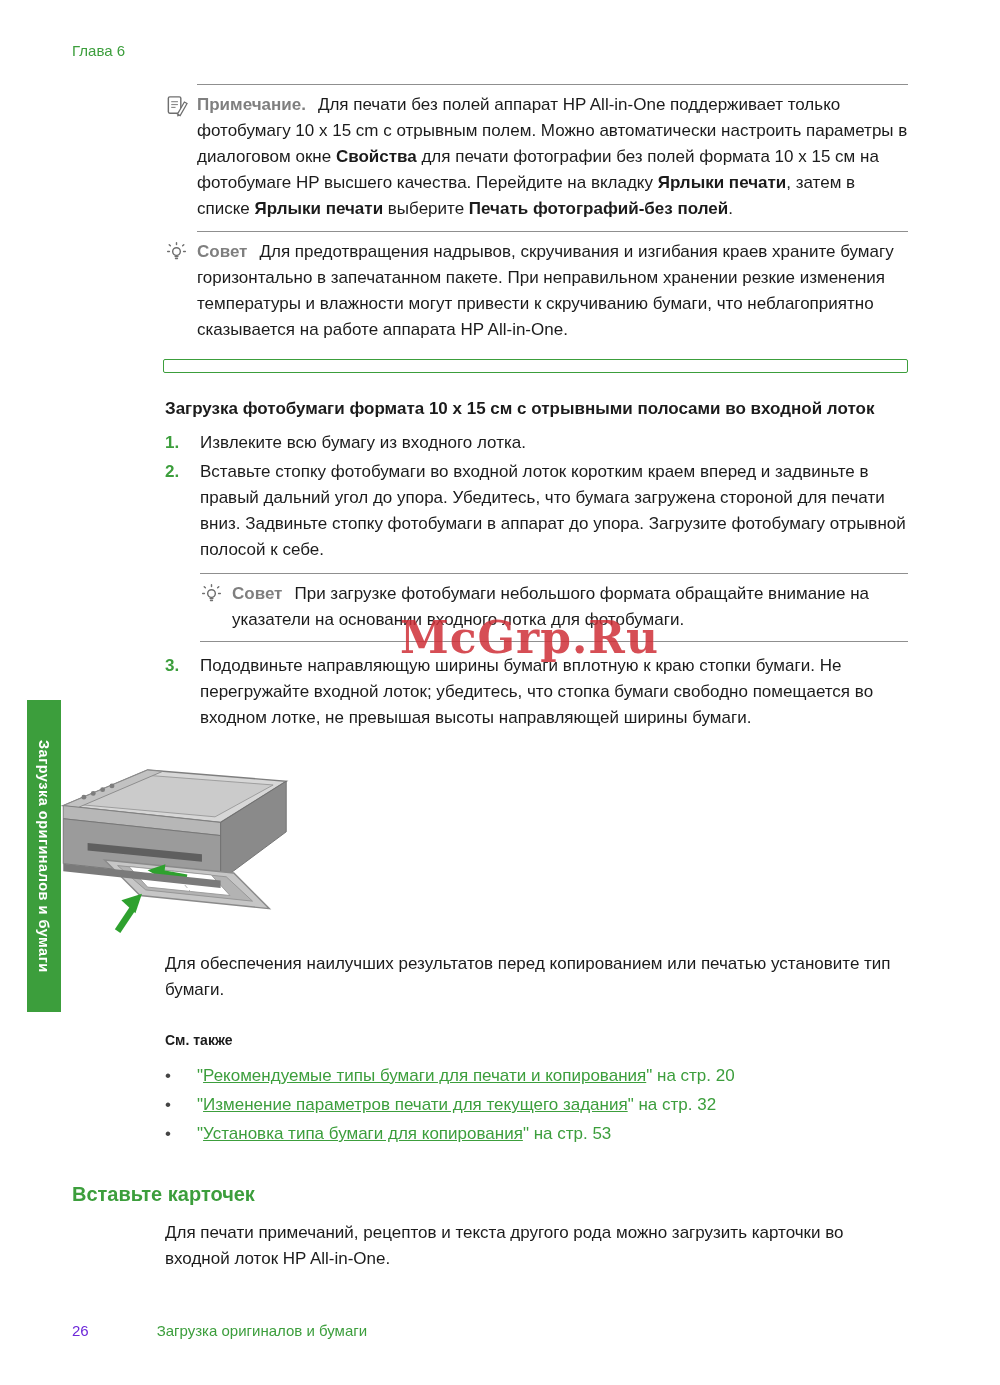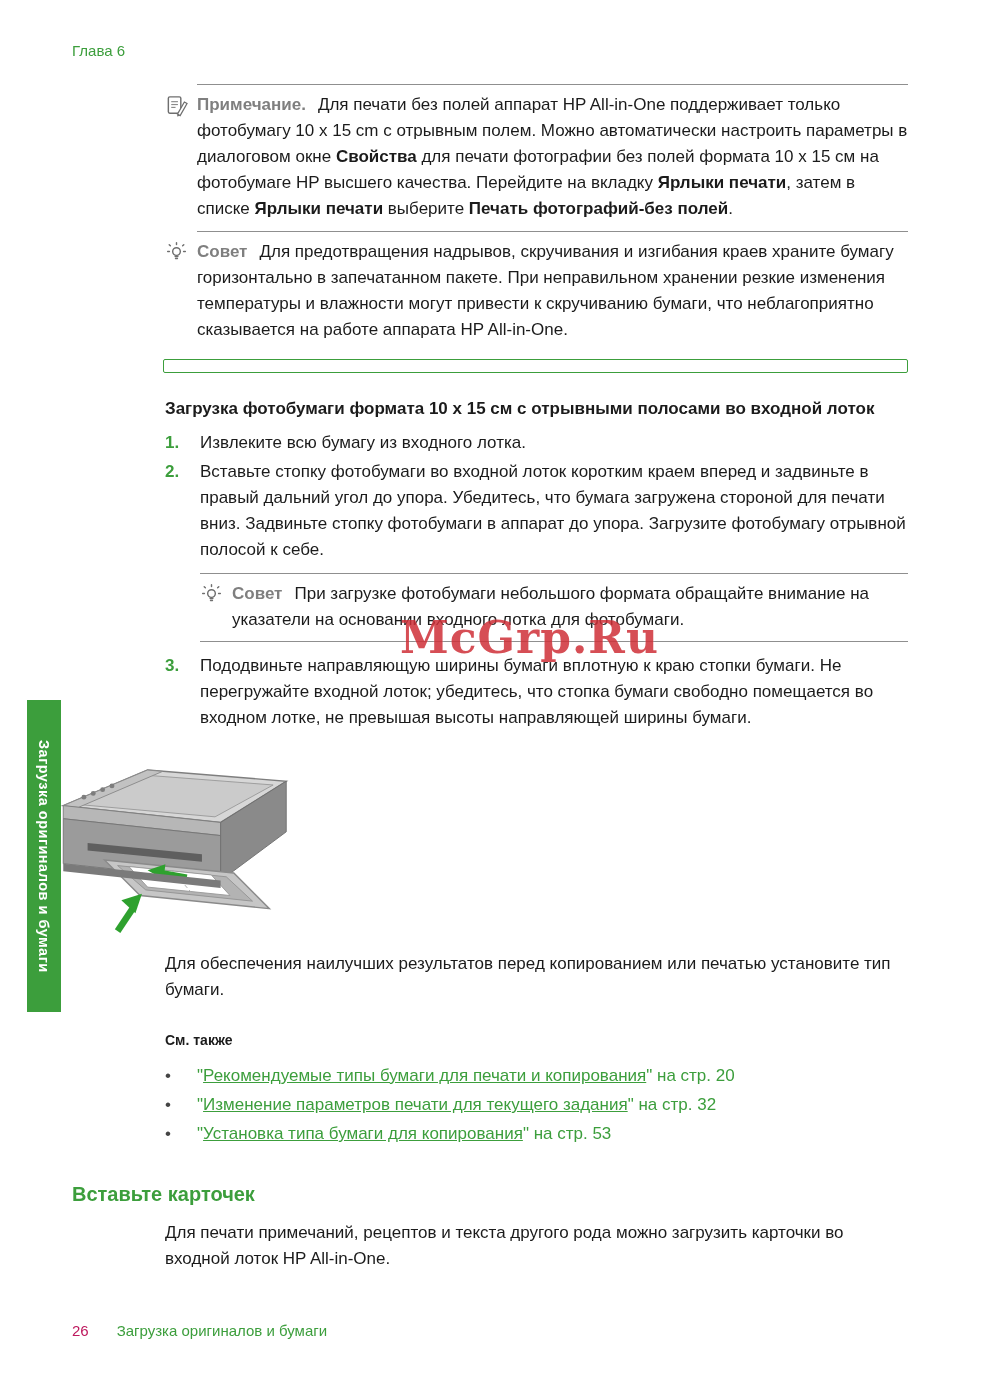--- a/index.html
+++ b/index.html
@@ -47,21 +47,21 @@
     color:var(--watermark-red,#cf3038);opacity:.85;text-shadow:0 0 2px rgba(255,255,255,.45);
   }
   .sidebar-tab{
     position:absolute;left:27px;top:700px;width:34px;height:312px;
     background:var(--accent-green,#3c9e3c);color:#ffffff;
     writing-mode:vertical-rl;text-orientation:mixed;
     display:flex;align-items:center;justify-content:center;
     font-size:14.5px;font-weight:bold;letter-spacing:.5px;line-height:34px;
   }
   .footer{position:absolute;left:72px;top:1318px;font-size:15px;}
-  .footer-num{color:#be185d;margin-right:28px;}
+  .footer-num{color:#6d28d9;margin-right:68px;}
   .footer-title{color:var(--accent-green,#3c9e3c);}
   .b{font-weight:bold;}
 </style>
 </head>
 <body>
 
 <div class="page">
 
   <div class="chapter">Глава 6</div>
 

